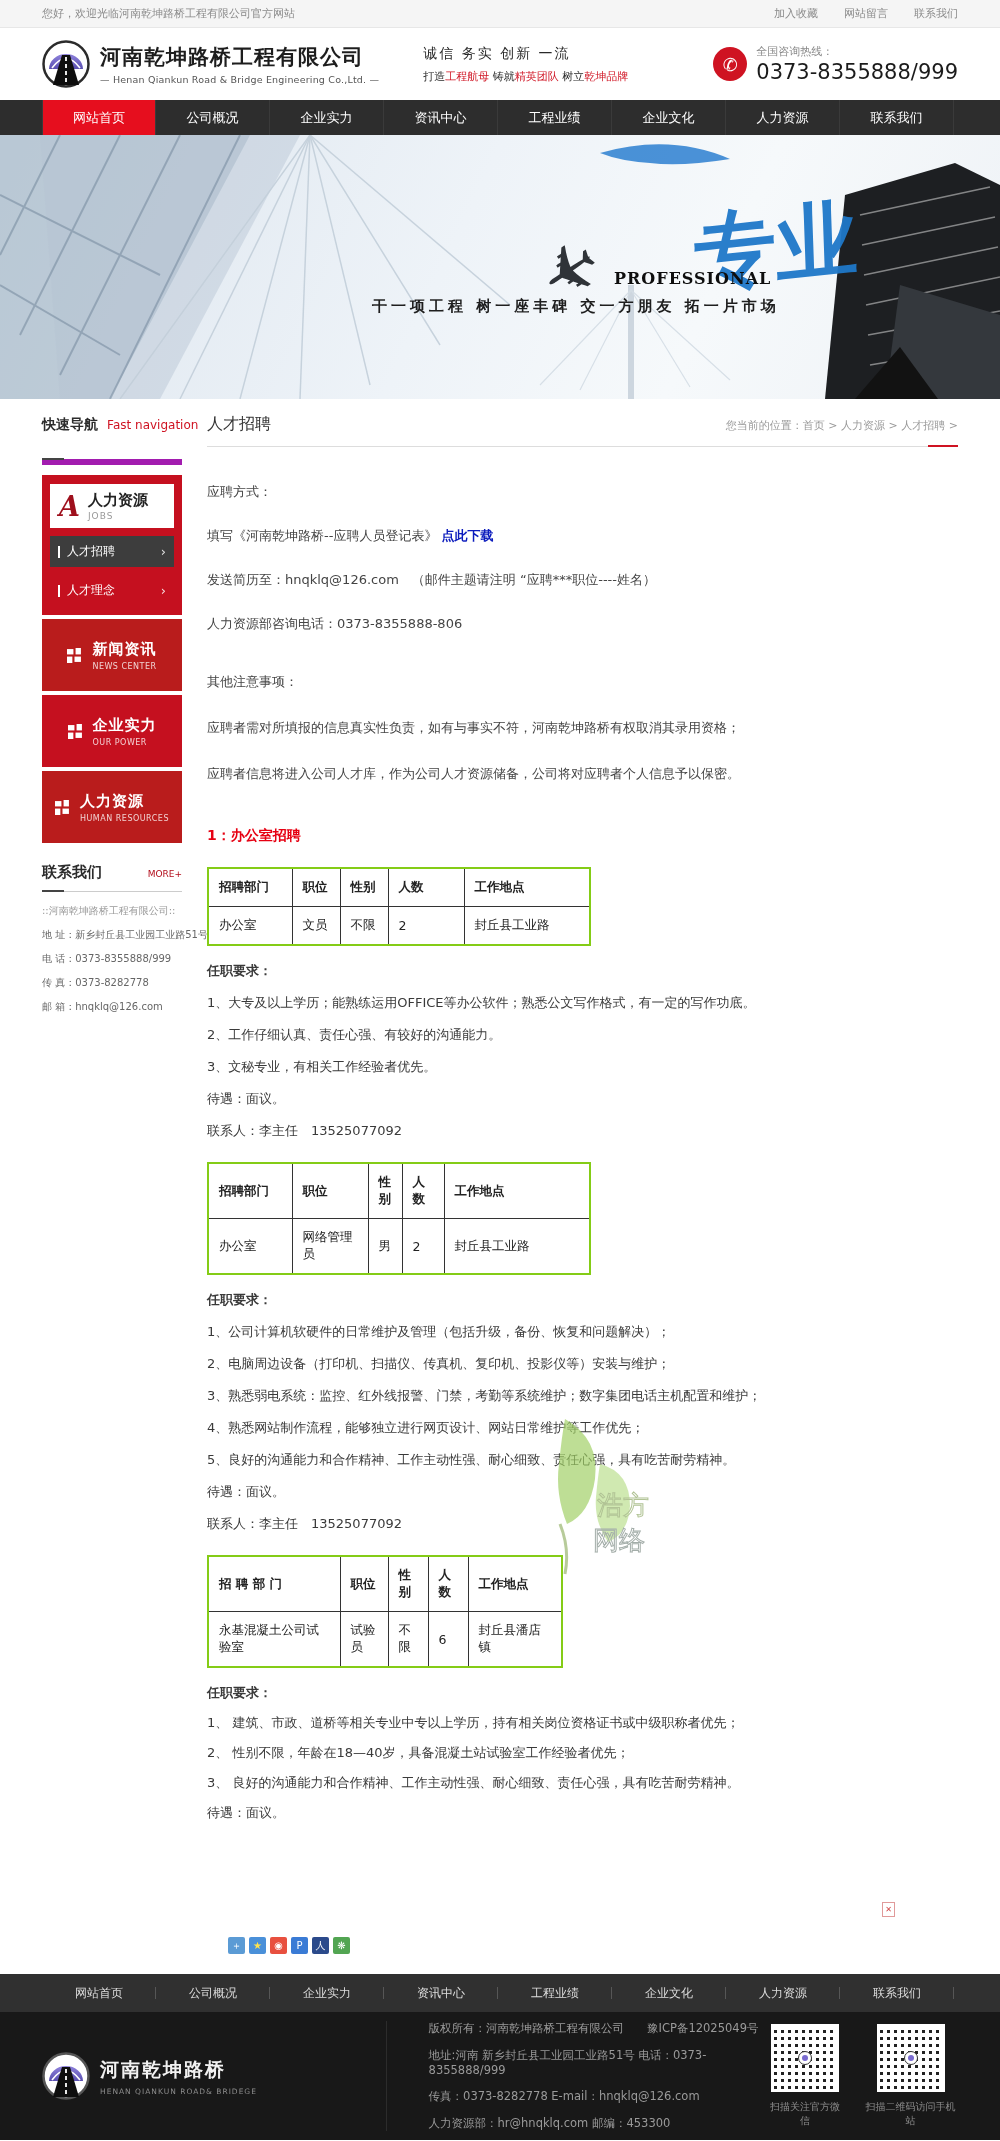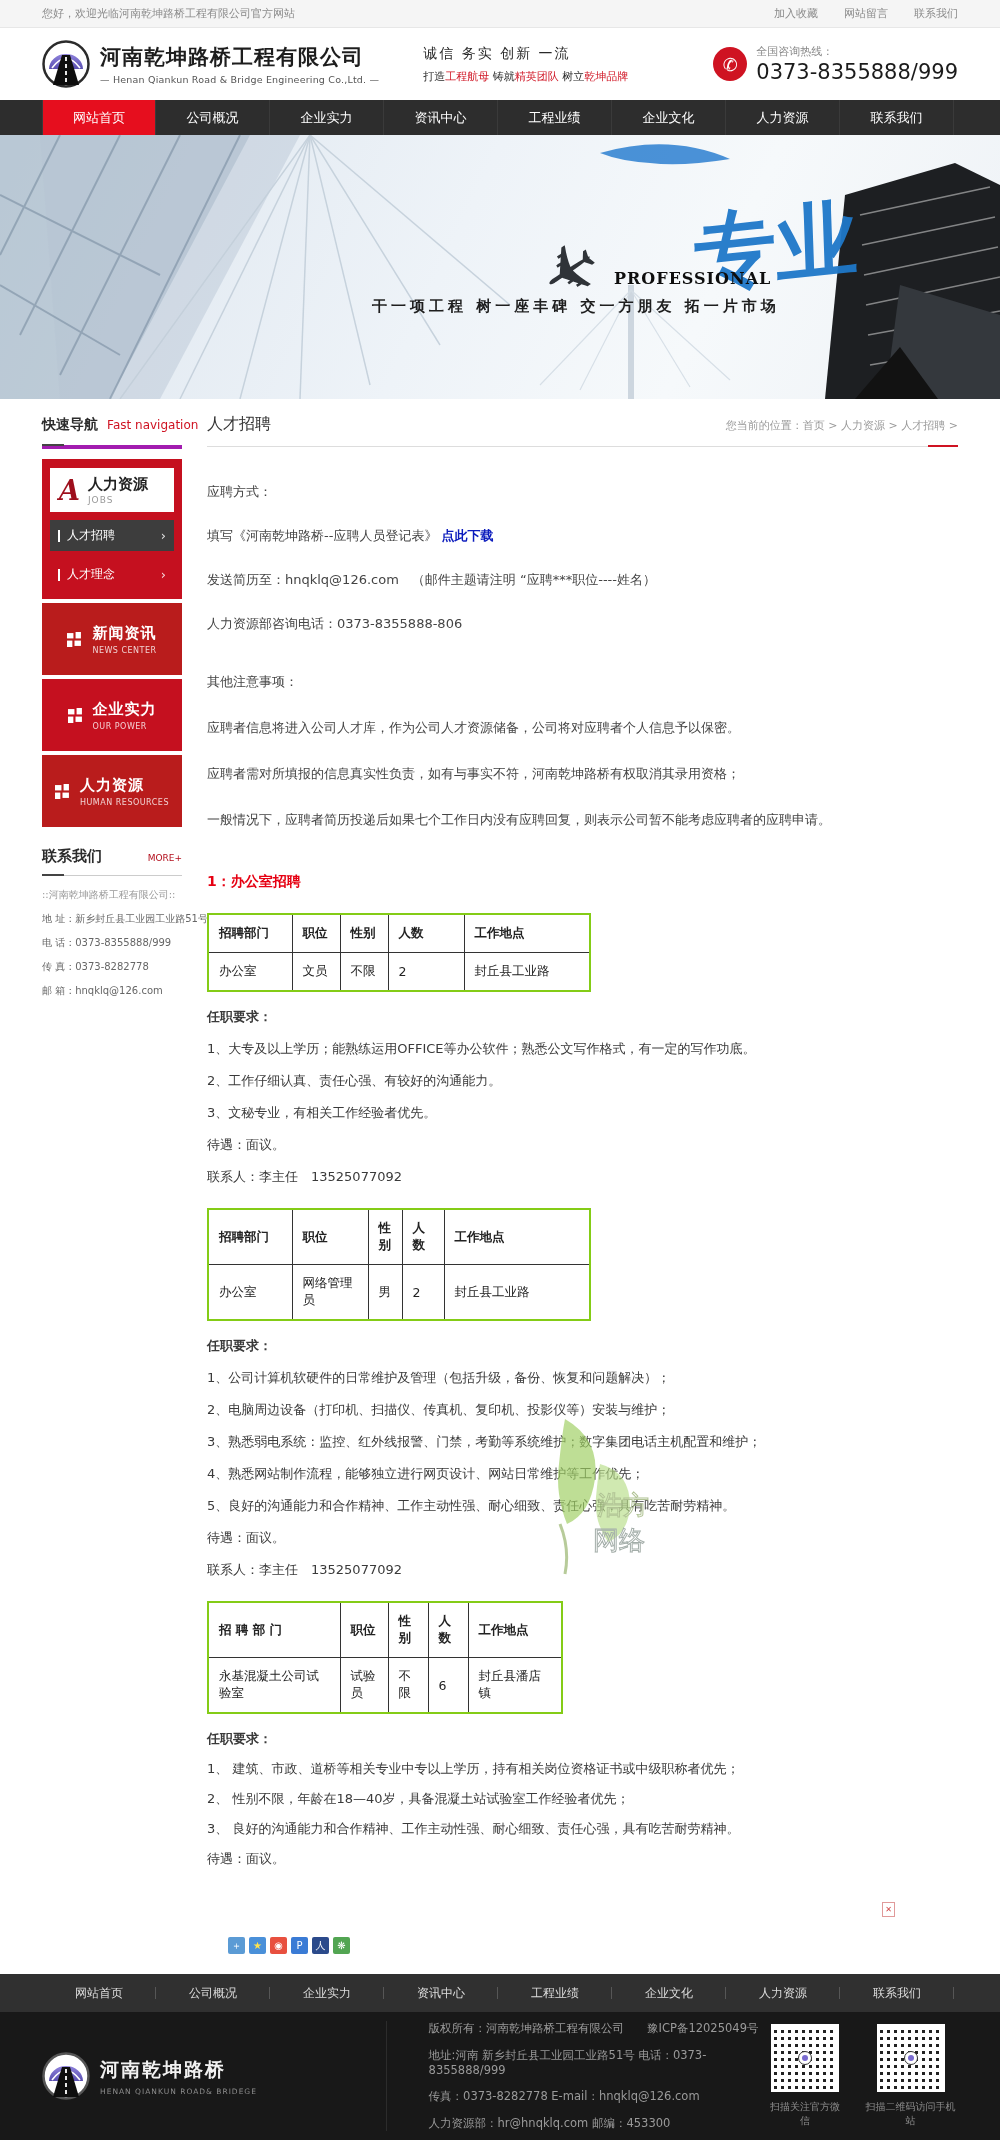--- a/index.html
+++ b/index.html
@@ -45,21 +45,21 @@
   .banner-prof { position:absolute; left:614px; top:134px; font-family:"DejaVu Serif","Liberation Serif",serif;
                  font-size:16px; font-weight:bold; color:#0e0e0e; letter-spacing:1px; }
   .banner-brush { position:absolute; left:694px; top:70px; font-size:82px; font-weight:bold;
                   color:#1f78c9; transform:rotate(-6deg) skewX(-4deg); line-height:1; opacity:.95; }
 
   
   .content { position:relative; height:1575px; overflow:hidden; padding:15px 42px 0; display:flex; gap:25px; }
 
   
   .sidebar { width:140px; flex:0 0 auto; }
-  .side-head { position:relative; padding-bottom:11px; border-bottom:4px solid #a21caf; white-space:nowrap; }
+  .side-head { position:relative; padding-bottom:25px; border-bottom:6px solid #a21caf; white-space:nowrap; }
   .side-head::after { content:""; position:absolute; left:0; bottom:-1px; width:22px; height:2px; background:#444; }
   .side-head .cn { font-size:14px; font-weight:bold; color:#2c2c2c; }
   .side-head .en { font-size:12px; color:#cf1322; margin-left:4px; }
   .jobs-block { margin-top:10px; background:#c5101f; padding:9px 8px; }
   .jobs-card { background:#fff; padding:7px 9px; display:flex; align-items:center; gap:8px; }
   .jobs-letter { font-family:"DejaVu Serif","Liberation Serif",serif; font-style:italic; font-weight:bold;
                  font-size:27px; color:#9e0f1c; line-height:1; }
   .jobs-title { font-size:15px; font-weight:bold; color:#222; }
   .jobs-sub { font-size:9px; color:#999; letter-spacing:1px; margin-top:1px; }
   .jobs-item { margin-top:8px; height:31px; display:flex; align-items:center; gap:7px; padding:0 8px;
@@ -328,23 +328,22 @@
 
       <div class="apply">
         <p>应聘方式：</p>
         <p><span>填写《河南乾坤路桥--应聘人员登记表》 </span><span class="dl-link">点此下载</span></p>
         <p>发送简历至：hnqklq@126.com　（邮件主题请注明 “应聘***职位----姓名）</p>
         <p>人力资源部咨询电话：0373-8355888-806</p>
       </div>
 
       <div class="notes">
         <p>其他注意事项：</p>
+        <p>应聘者需对所填报的信息真实性负责，如有与事实不符，河南乾坤路桥有权取消其录用资格；</p>
         <p>应聘者信息将进入公司人才库，作为公司人才资源储备，公司将对应聘者个人信息予以保密。</p>
-        <p>应聘者需对所填报的信息真实性负责，如有与事实不符，河南乾坤路桥有权取消其录用资格；</p>
-        <p>一般情况下，应聘者简历投递后如果七个工作日内没有应聘回复，则表示公司暂不能考虑应聘者的应聘申请。</p>
       </div>
 
       <div class="sec-heading">1：办公室招聘</div>
 
       <table class="job-table">
         <colgroup>
             <col style="width:84px">
             <col style="width:48px">
             <col style="width:48px">
             <col style="width:76px">

